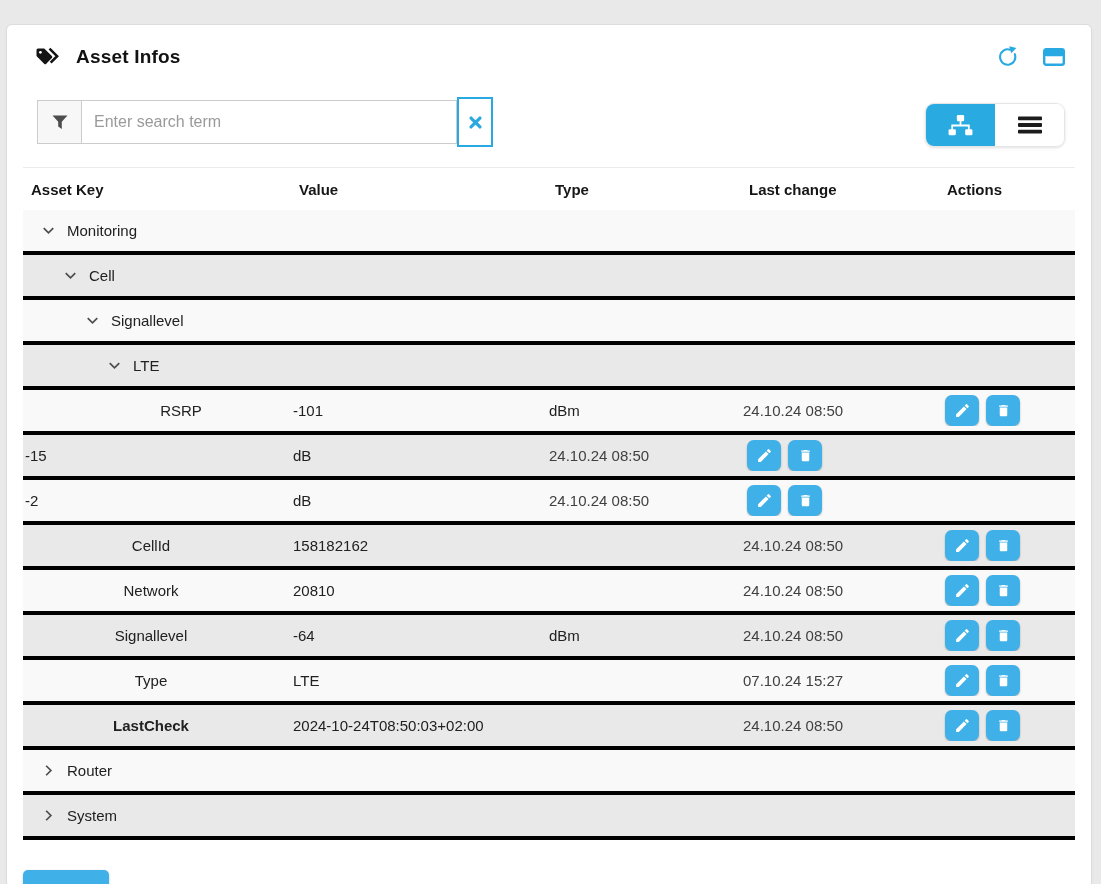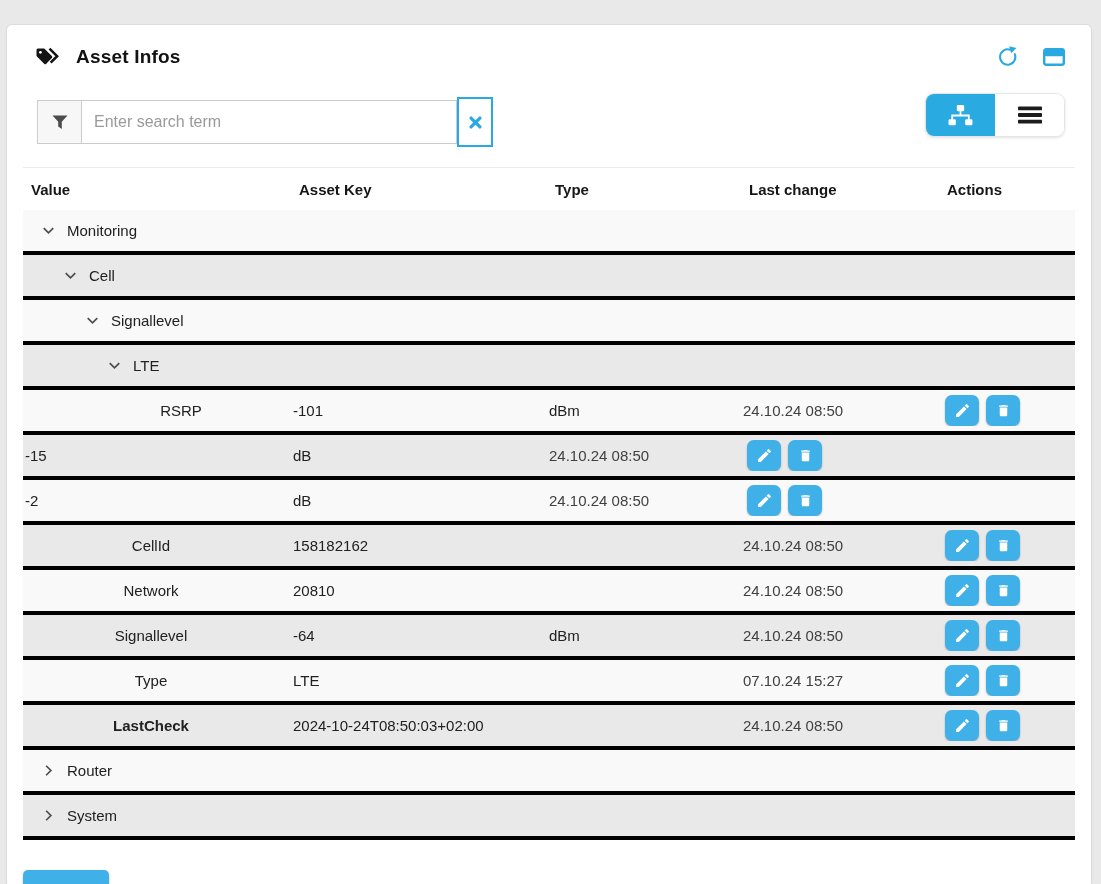--- a/index.html
+++ b/index.html
@@ -15,21 +15,21 @@
     box-shadow:0 1px 2px rgba(0,0,0,.05);box-sizing:border-box;
     overflow:hidden;
   }
   
   .card-header{display:flex;align-items:center;justify-content:space-between;padding:16px 26px 0 28px;height:32px;}
   .title-wrap{display:flex;align-items:center;gap:14px;}
   .page-title{font-size:19px;font-weight:bold;color:#121212;letter-spacing:.2px;}
   .header-icons{display:flex;align-items:center;gap:24px;}
   .icon-btn{background:none;border:none;padding:0;cursor:pointer;display:flex;align-items:center;justify-content:center;}
   
-  .toolbar{display:flex;align-items:center;justify-content:space-between;padding:10px 26px 0 30px;}
+  .toolbar{display:flex;align-items:flex-end;justify-content:space-between;padding:10px 26px 0 30px;}
   .search-group{display:flex;align-items:center;margin-top:14px;}
   .search-addon{
     width:44px;height:44px;box-sizing:border-box;background:#f7f7f7;
     border:1px solid #ccc;border-right:none;display:flex;align-items:center;justify-content:center;
   }
   .search-input{
     width:376px;height:44px;box-sizing:border-box;border:1px solid #ccc;
     padding:0 12px;font-size:16px;color:#333;outline:none;font-family:inherit;
   }
   .search-input::placeholder{color:#9a9a9a;}
@@ -144,22 +144,22 @@
             <rect x="0" y="7.1" width="24" height="3.8" rx="0.8" fill="#1c1c1c"></rect>
             <rect x="0" y="13.8" width="24" height="3.8" rx="0.8" fill="#1c1c1c"></rect>
           </svg>
         </span>
       </button>
     </div>
   </div>
 
   <div class="tree-table">
     <div class="thead">
+      <div class="th">Asset Key</div>
       <div class="th">Value</div>
-      <div class="th">Asset Key</div>
       <div class="th">Type</div>
       <div class="th">Last change</div>
       <div class="th">Actions</div>
     </div>
     <div id="table-body">
         <div class="trow light">
           <div class="cell key-cell">
             <button class="chev-btn" style="margin-left: 14px;">
               <svg width="19" height="19" viewBox="0 0 20 20">
                 <polyline points="5,7.5 10,12.5 15,7.5" fill="none" stroke="#4d4d4d" stroke-width="1.8"></polyline>

